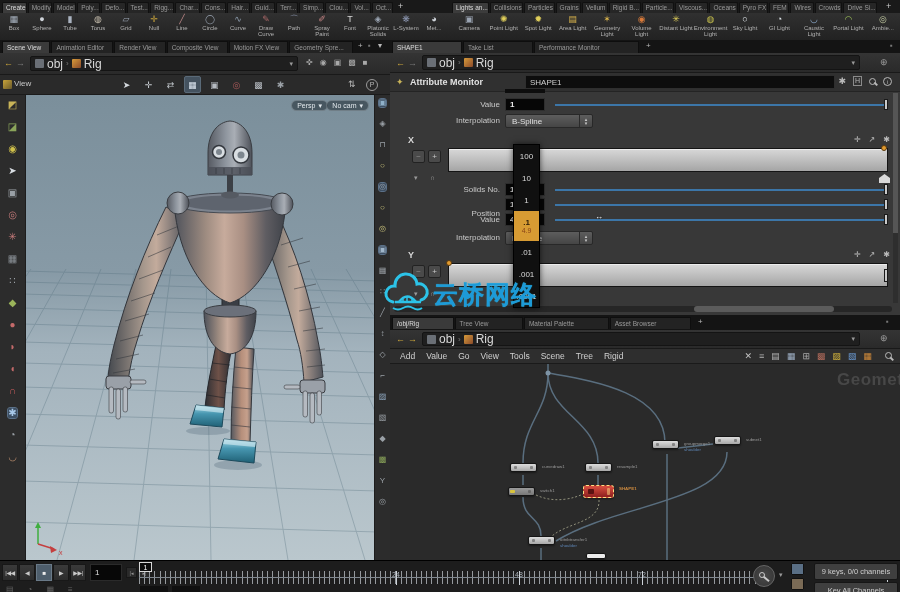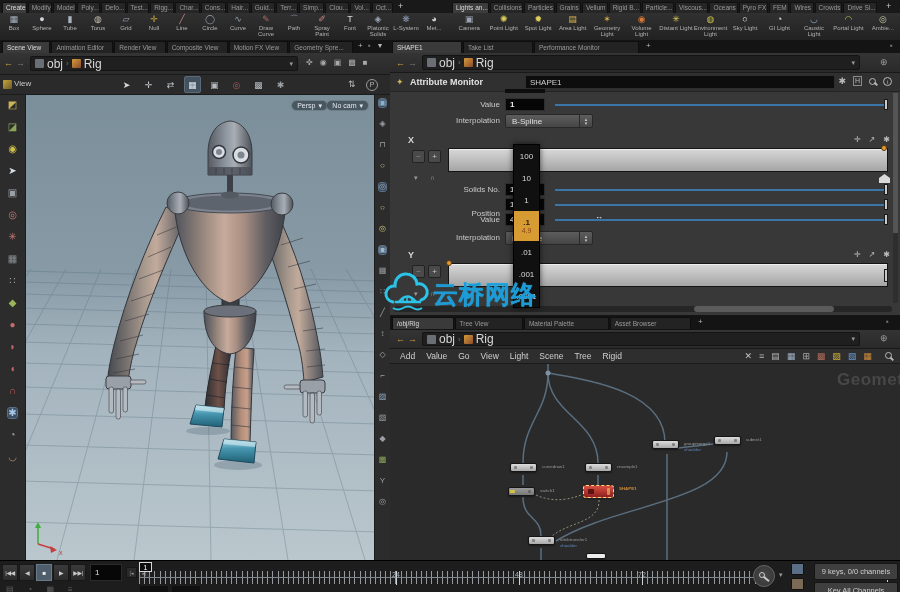--- a/index.html
+++ b/index.html
@@ -682,21 +682,21 @@
         <span class="fcaret">▾</span>
       </div>
       <span class="pin" style="left:490px;top:3px">⊕</span>
     </div>
     <div id="netmenu">
       <div class="mitems">
         <span class="mitem">Add</span>
           <span class="mitem">Value</span>
           <span class="mitem">Go</span>
           <span class="mitem">View</span>
-          <span class="mitem">Light</span>
+          <span class="mitem">Tools</span>
           <span class="mitem">Scene</span>
           <span class="mitem">Tree</span>
           <span class="mitem">Rigid</span>
       </div>
       <div class="mics">
         <span style="color: rgb(194, 194, 194);">✕</span>
           <span style="color: rgb(178, 178, 178);">≡</span>
           <span style="color: rgb(178, 178, 178);">▤</span>
           <span style="color: rgb(159, 176, 197);">▦</span>
           <span style="color: rgb(168, 168, 168);">⊞</span>

